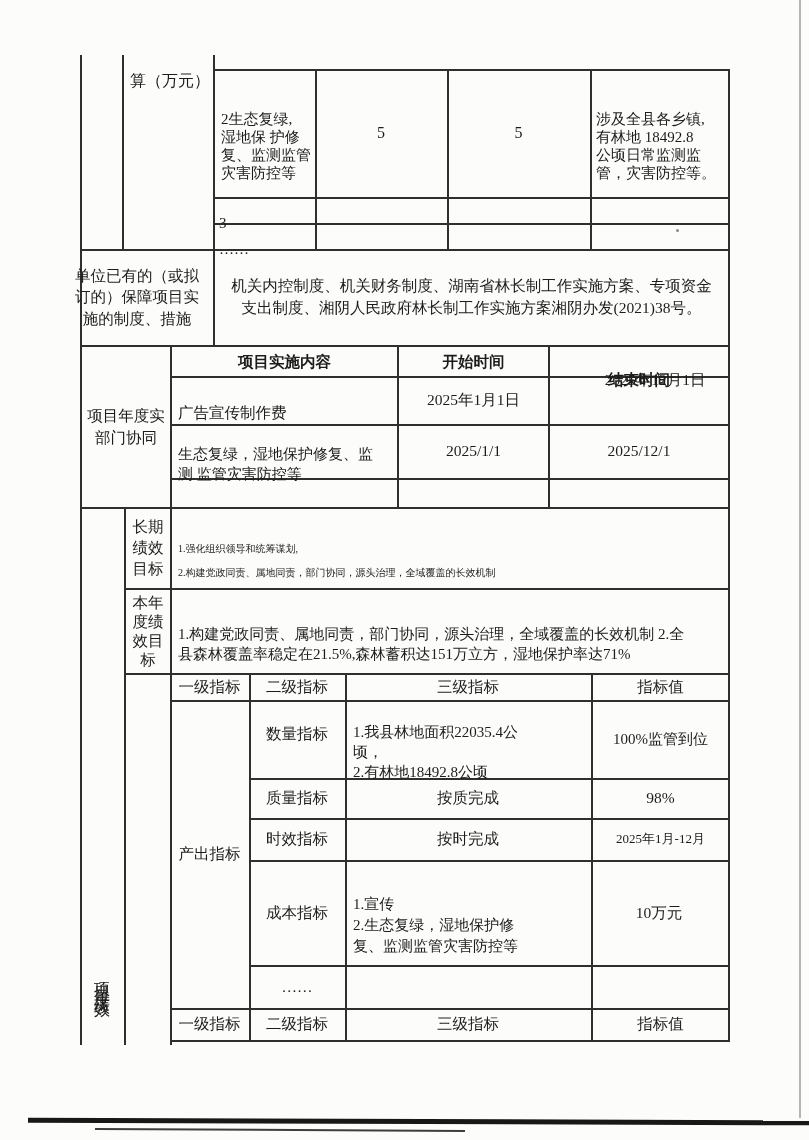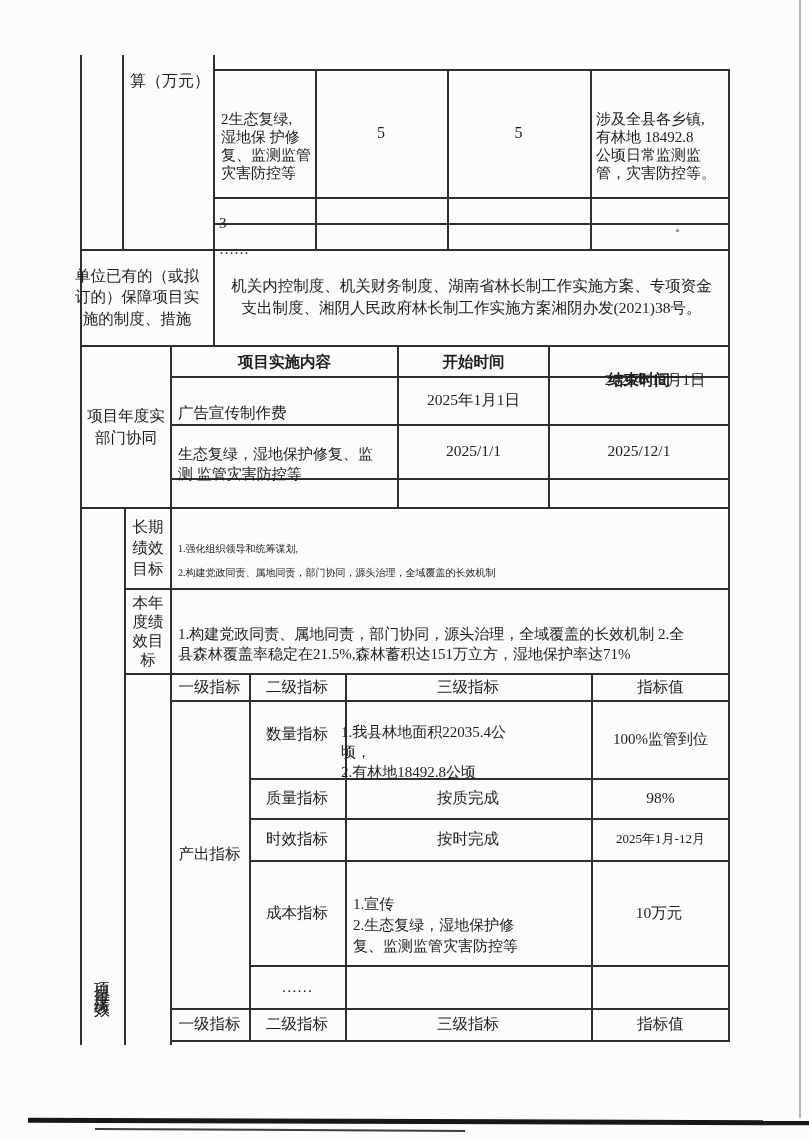--- a/index.html
+++ b/index.html
@@ -124,21 +124,21 @@
 县森林覆盖率稳定在21.5%,森林蓄积达151万立方，湿地保护率达71%</div>
 
   <div class="t c" style="left:172px;top:673px;width:75px;height:27px">一级指标</div>
   <div class="t c" style="left:251px;top:673px;width:92px;height:27px">二级指标</div>
   <div class="t c" style="left:347px;top:673px;width:242px;height:27px">三级指标</div>
   <div class="t c" style="left:593px;top:673px;width:135px;height:27px">指标值</div>
 
   <div class="t c" style="left:172px;top:700px;width:75px;height:308px">产出指标</div>
 
   <div class="t c" style="left:251px;top:700px;width:92px;height:68px">数量指标</div>
-  <div class="t l" style="left:335px;top:700px;width:242px;height:78px;font-size:15px;line-height:20px">1.我县林地面积22035.4公
+  <div class="t l" style="left:347px;top:700px;width:242px;height:78px;font-size:15px;line-height:20px">1.我县林地面积22035.4公
 顷，
 2.有林地18492.8公顷</div>
   <div class="t c" style="left:593px;top:700px;width:135px;height:78px;font-size:15px">100%监管到位</div>
 
   <div class="t c" style="left:251px;top:778px;width:92px;height:40px">质量指标</div>
   <div class="t c" style="left:347px;top:778px;width:242px;height:40px">按质完成</div>
   <div class="t c" style="left:593px;top:778px;width:135px;height:40px">98%</div>
 
   <div class="t c" style="left:251px;top:818px;width:92px;height:42px">时效指标</div>
   <div class="t c" style="left:347px;top:818px;width:242px;height:42px">按时完成</div>

